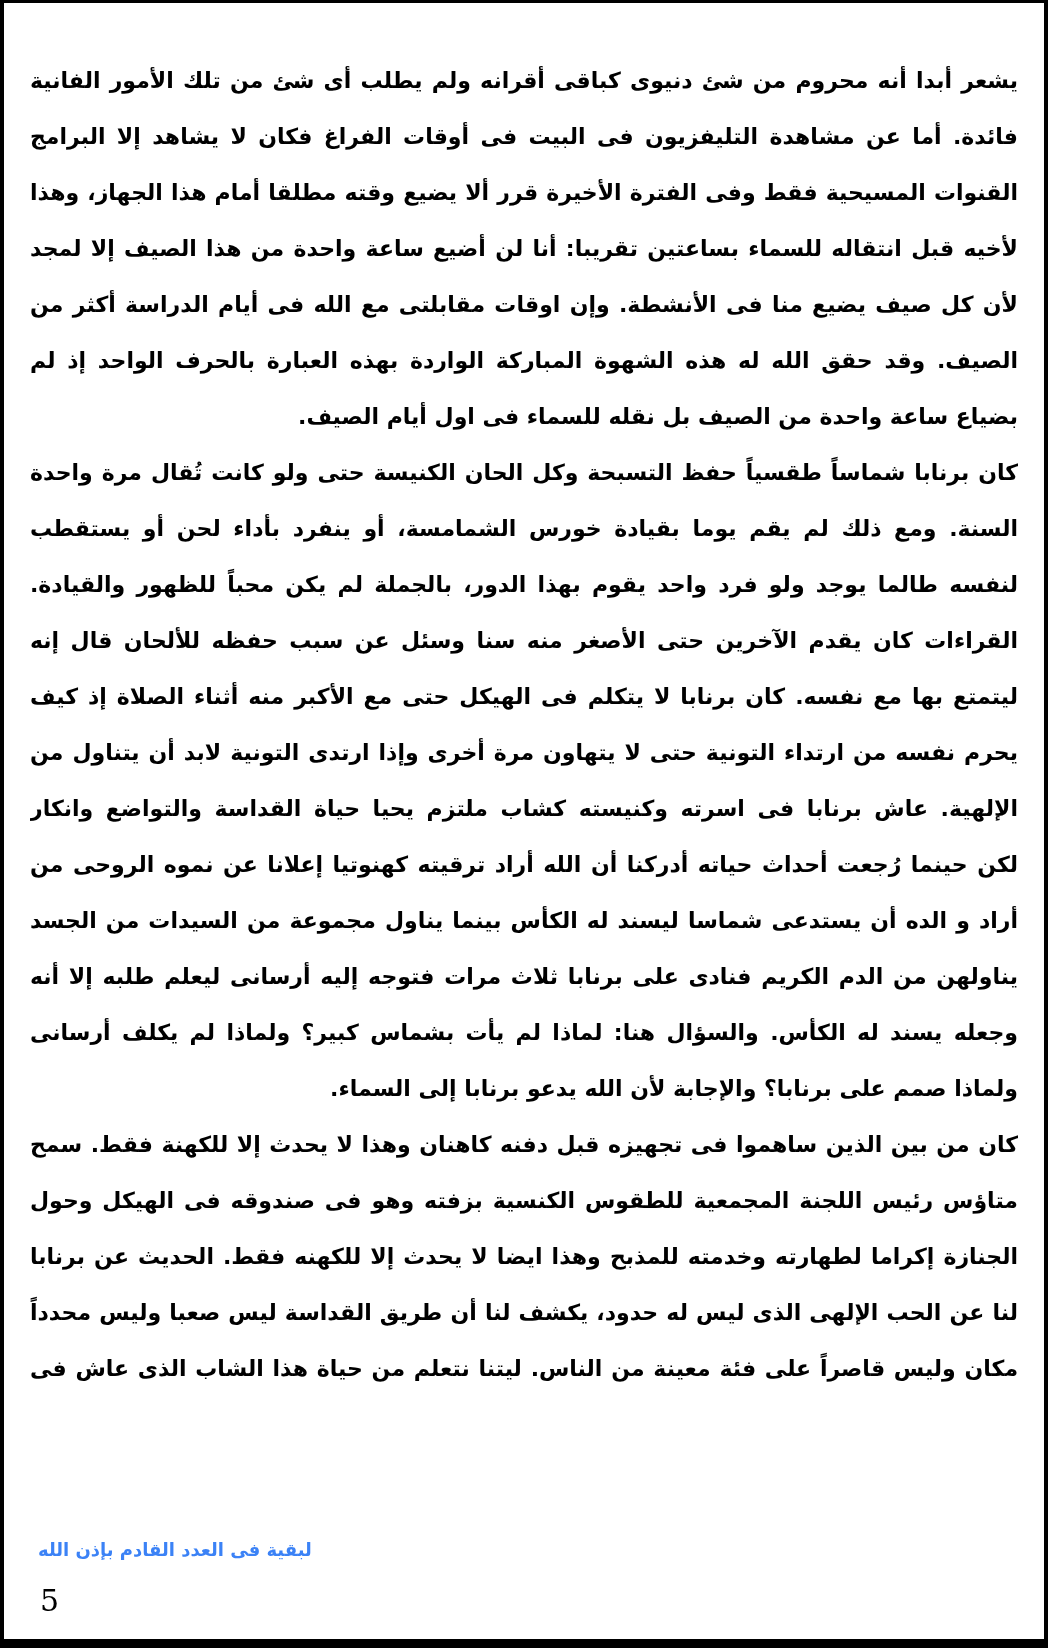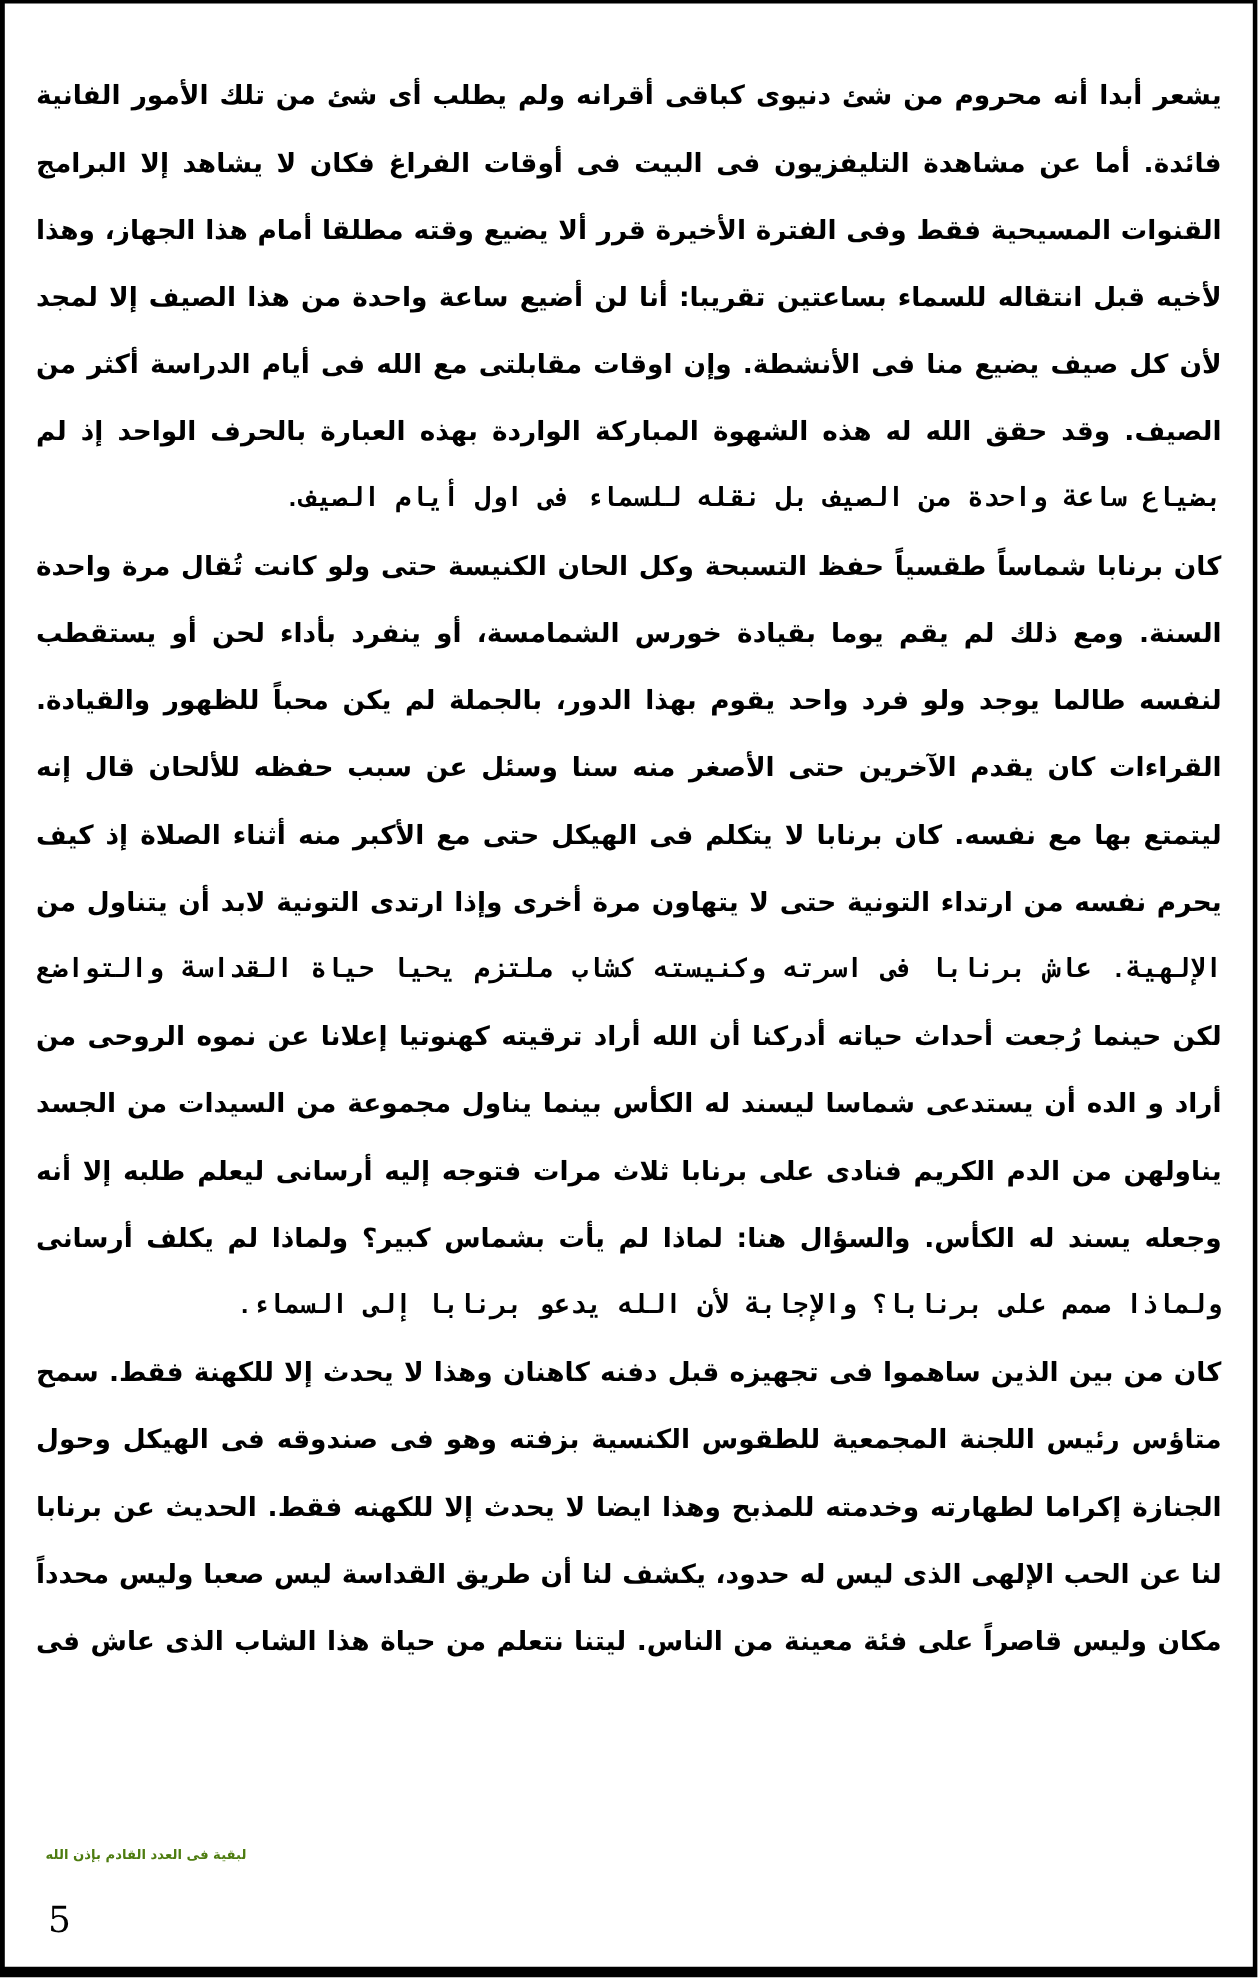--- a/index.html
+++ b/index.html
@@ -25,31 +25,30 @@
     color: #000;
     height: 56px;
     line-height: 56px;
     text-align: justify;
     text-align-last: justify;
     -moz-text-align-last: justify;
     overflow: hidden;
   }
   .ln.end {
     text-align-last: right;
-    font-family: Liberation Mono, monospace;
     -moz-text-align-last: right;
   }
   .note {
     position: absolute;
     left: 34px;
     top: 1536px;
-    font-size: 11px;
+    font-size: 18px;
     font-weight: bold;
     direction: rtl;
-    color: #4d7c0f;
+    color: #3b82f6;
   }
   .pagenum {
     position: absolute;
     left: 36px;
     top: 1580px;
     font-size: 30px;
     font-family: "DejaVu Serif", serif;
     color: #000;
   }
   .footer {

